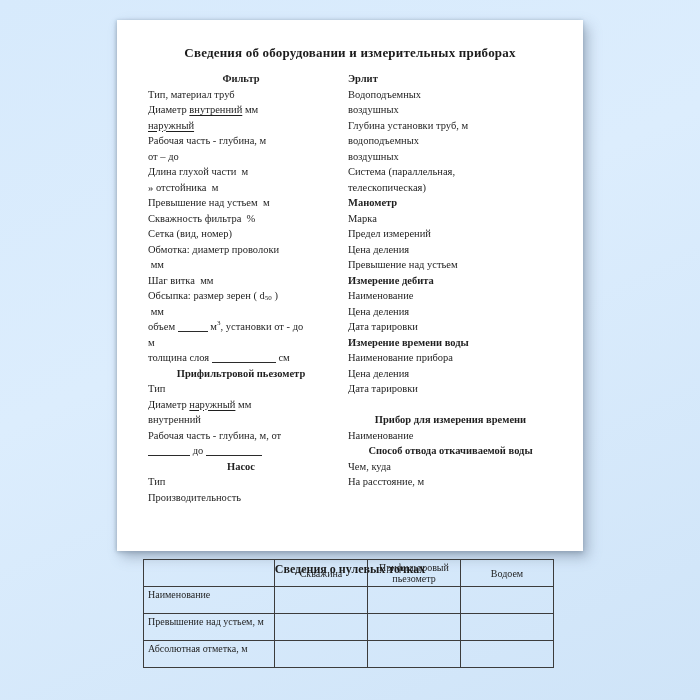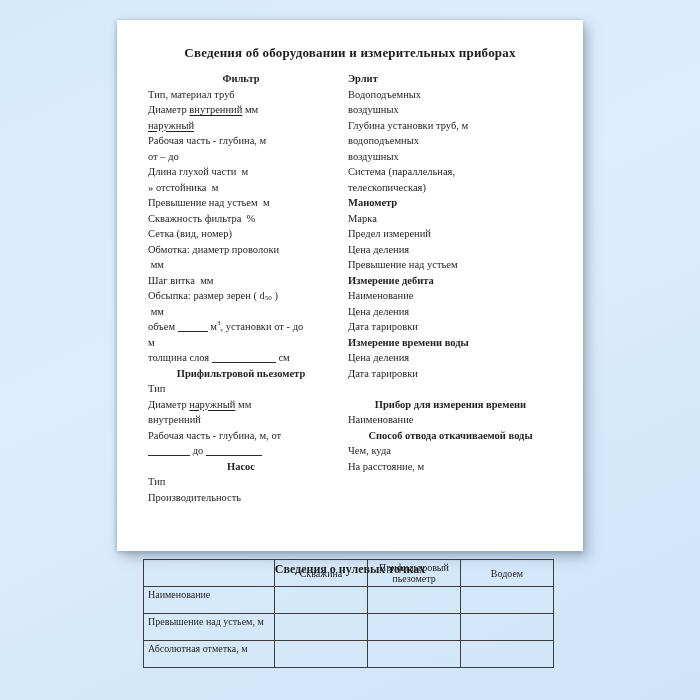--- a/index.html
+++ b/index.html
@@ -97,20 +97,21 @@
         <div class="line hl">Манометр</div>
         <div class="line t end-fill"><span>Марка </span><span class="b"></span></div>
         <div class="line t end-fill"><span>Предел измерений </span><span class="b"></span></div>
         <div class="line t end-fill"><span>Цена деления </span><span class="b"></span></div>
         <div class="line t end-fill"><span>Превышение над устьем </span><span class="b"></span></div>
         <div class="line hl">Измерение дебита</div>
         <div class="line t end-fill"><span>Наименование </span><span class="b"></span></div>
         <div class="line t end-fill"><span>Цена деления </span><span class="b"></span></div>
         <div class="line t end-fill"><span>Дата тарировки </span><span class="b"></span></div>
         <div class="line hl">Измерение времени воды</div>
+        <div class="line t end-fill"><span>Наименование прибора </span><span class="b"></span></div>
         <div class="line t end-fill"><span>Цена деления </span><span class="b"></span></div>
         <div class="line t end-fill"><span>Дата тарировки </span><span class="b"></span></div>
         <div class="line blank">&nbsp;</div>
         <div class="line hc">Прибор для измерения времени</div>
         <div class="line t end-fill"><span>Наименование </span><span class="b"></span></div>
         <div class="line hc">Способ отвода откачиваемой воды</div>
         <div class="line t end-fill"><span>Чем, куда </span><span class="b"></span></div>
         <div class="line t end-fill"><span>На расстояние, м </span><span class="b"></span></div>
       </div>
     <div class="zp-title">Сведения о нулевых точках</div>

